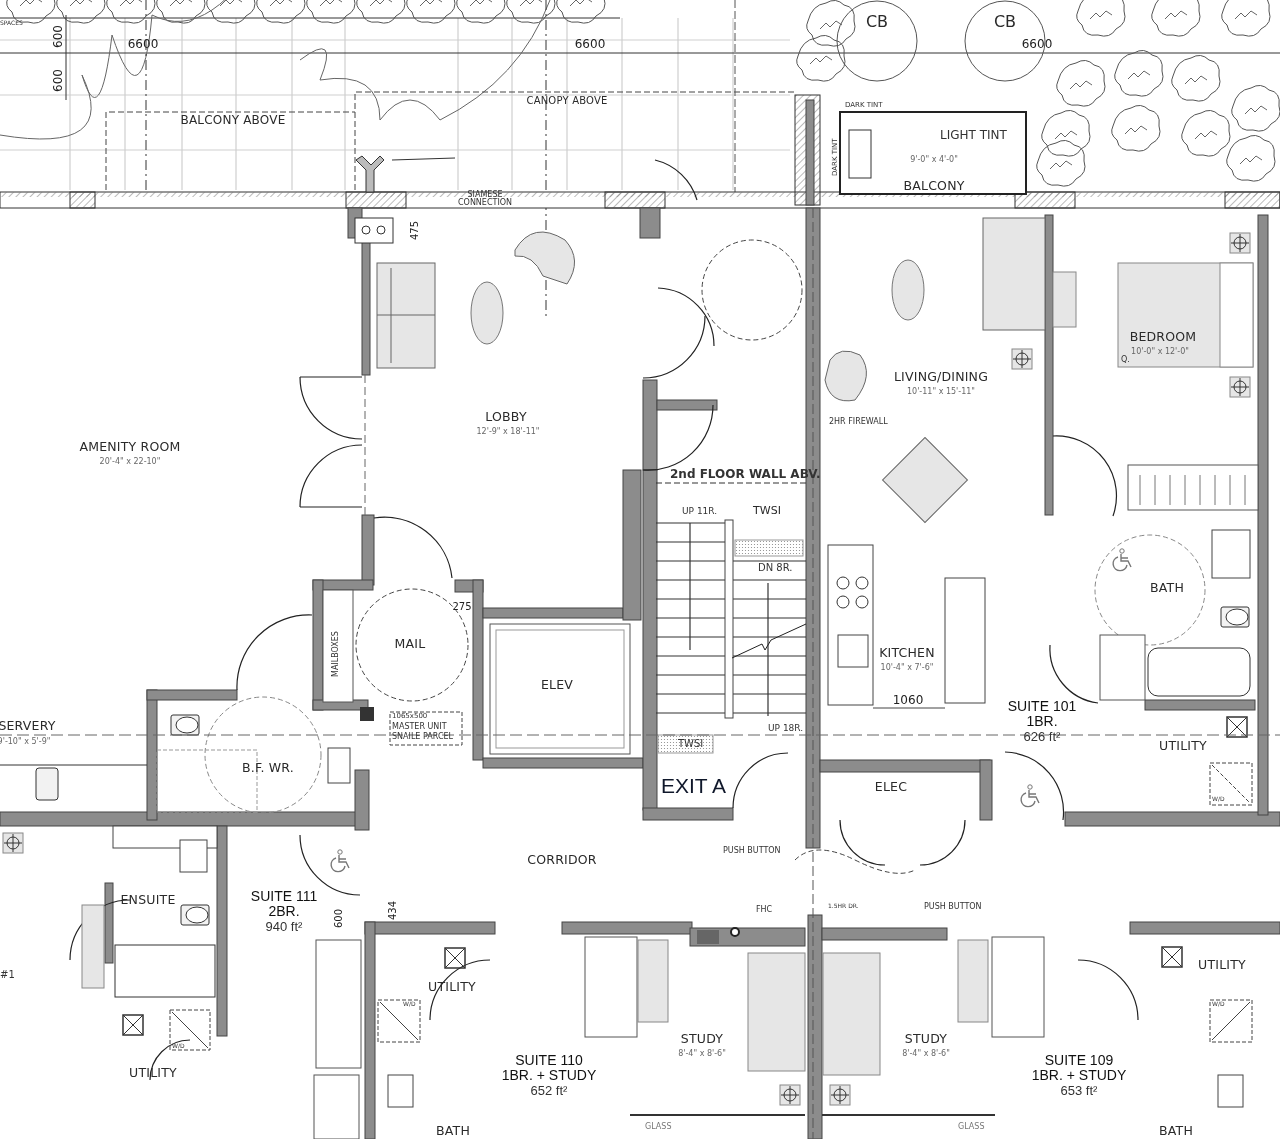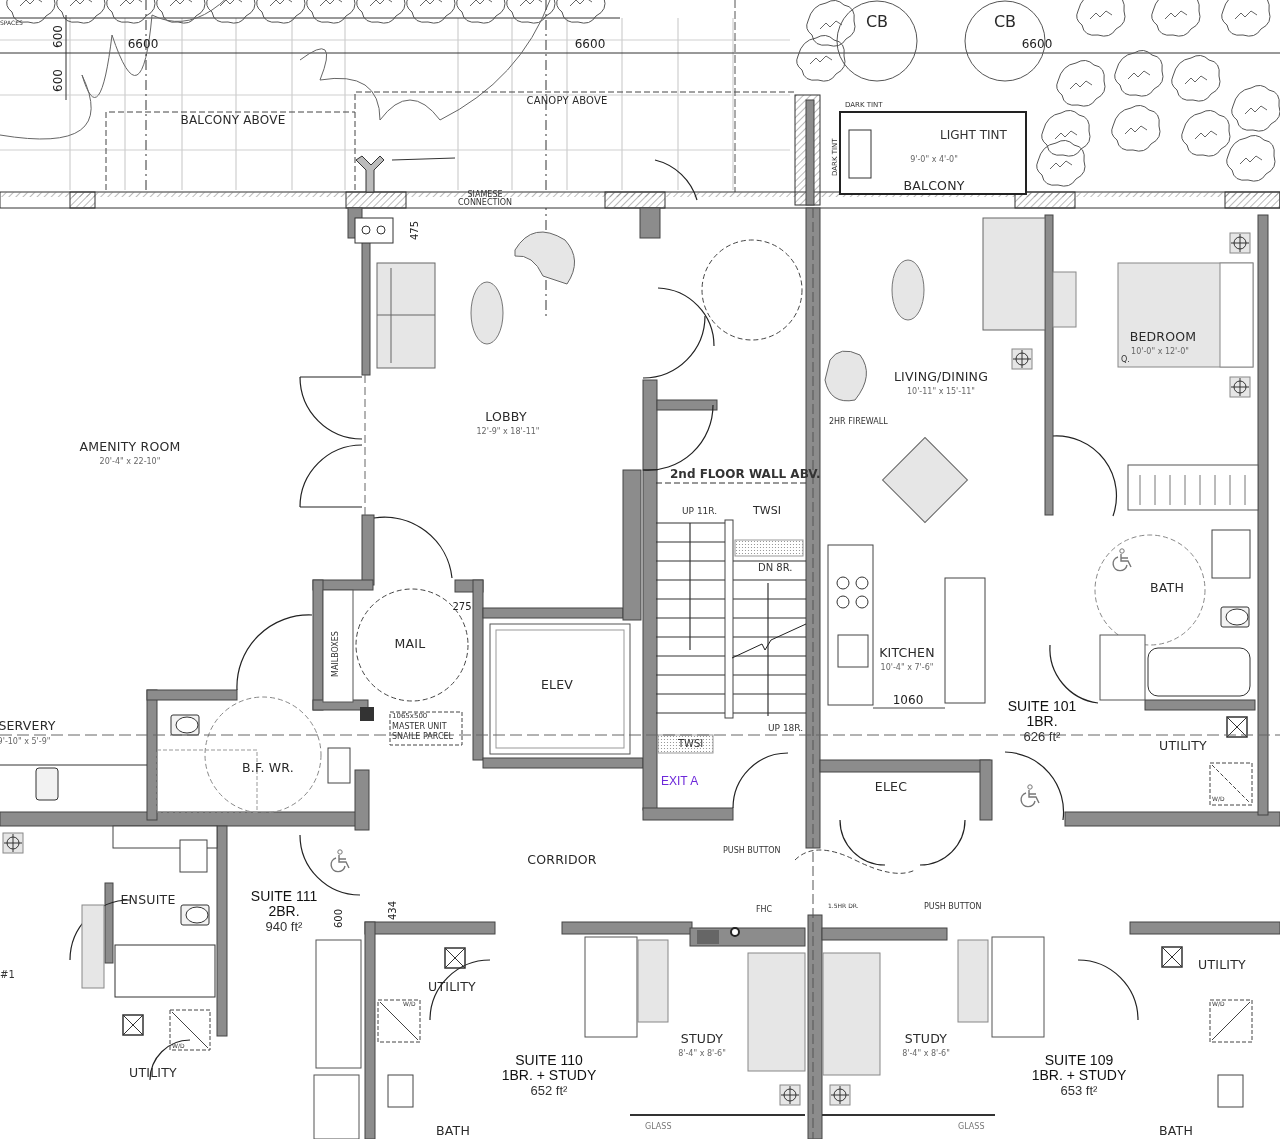--- a/index.html
+++ b/index.html
@@ -5,21 +5,21 @@
   html, body { margin:0; padding:0; background:#ffffff; }
   body { width:1280px; height:1139px; position:relative; overflow:hidden; font-family:"DejaVu Sans", sans-serif; color:#222; }
   #plan { position:absolute; left:0; top:0; width:1280px; height:1139px; }
   .lbl { position:absolute; white-space:nowrap; font-family:"DejaVu Sans", sans-serif; color:#2a2a2a; transform:translateX(-50%); text-align:center; line-height:1; }
   .room { font-size:12.5px; letter-spacing:0.2px; }
   .dim { font-size:8px; color:#666; margin-top:2px; }
   .suite { font-family:"Liberation Sans", sans-serif; font-size:14px; color:#111; line-height:1.1; }
   .suite .area { font-size:13px; color:#333; }
   .note { font-size:8px; color:#333; transform:none; }
   .dimnum { font-size:12px; color:#222; }
-  .big { font-family:"Liberation Sans", sans-serif; font-size:12px; color:#6d28d9; transform:none; }
+  .big { font-family:"Liberation Sans", sans-serif; font-size:21px; color:#0f172a; transform:none; }
   .vert { transform-origin:left top; }
 </style>
 </head>
 <body>
 
 <svg id="plan" width="1280" height="1139" viewBox="0 0 1280 1139" xmlns="http://www.w3.org/2000/svg">
   <defs>
     <pattern id="hatch" width="5" height="5" patternUnits="userSpaceOnUse" patternTransform="rotate(45)">
       <line x1="0" y1="0" x2="0" y2="5" stroke="#777" stroke-width="1"></line>
     </pattern>

